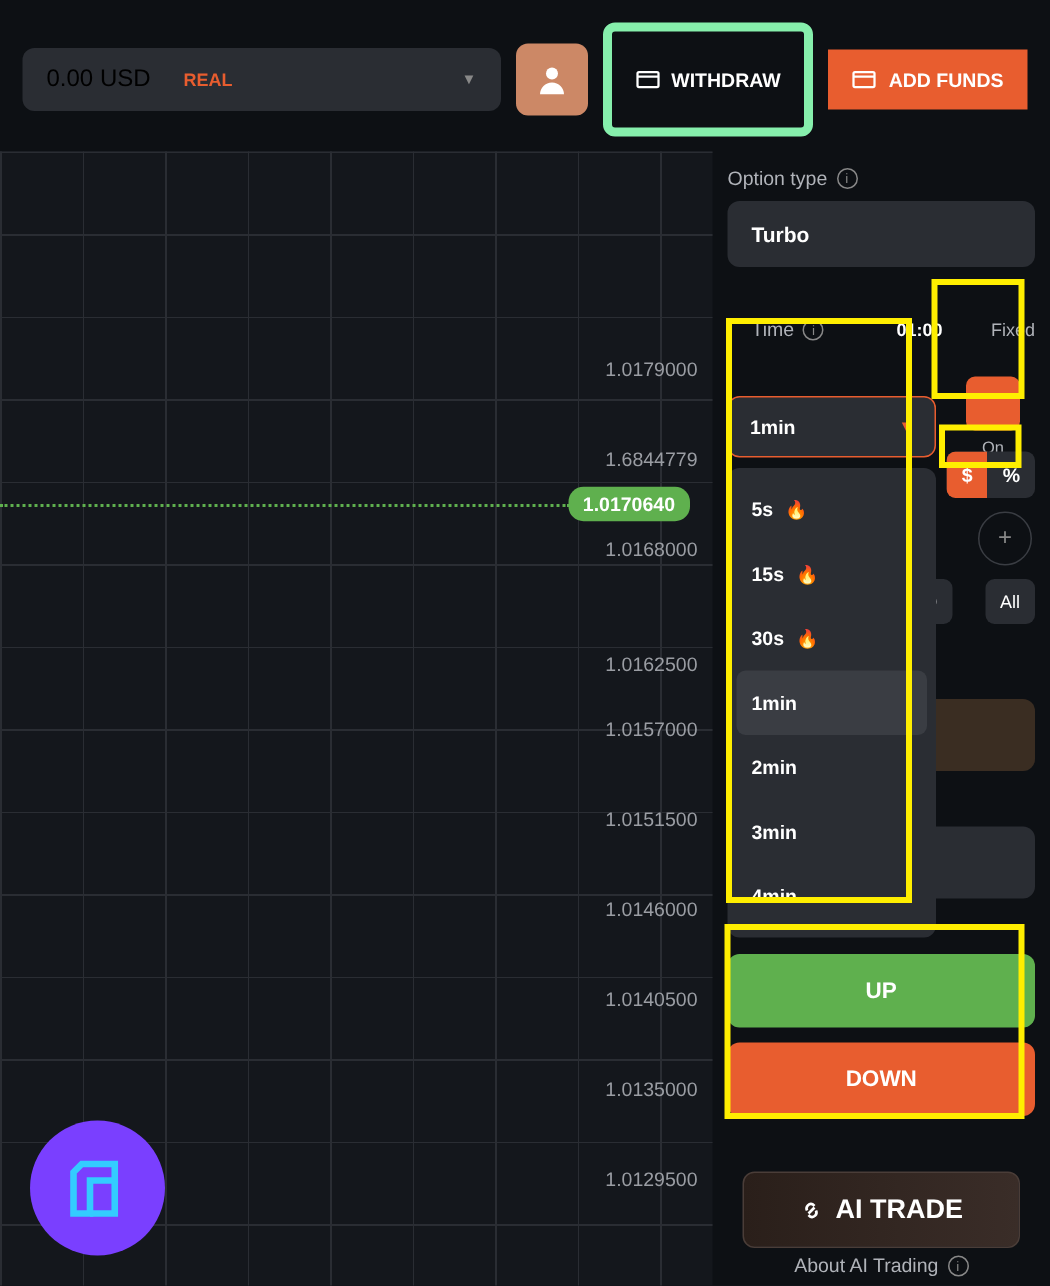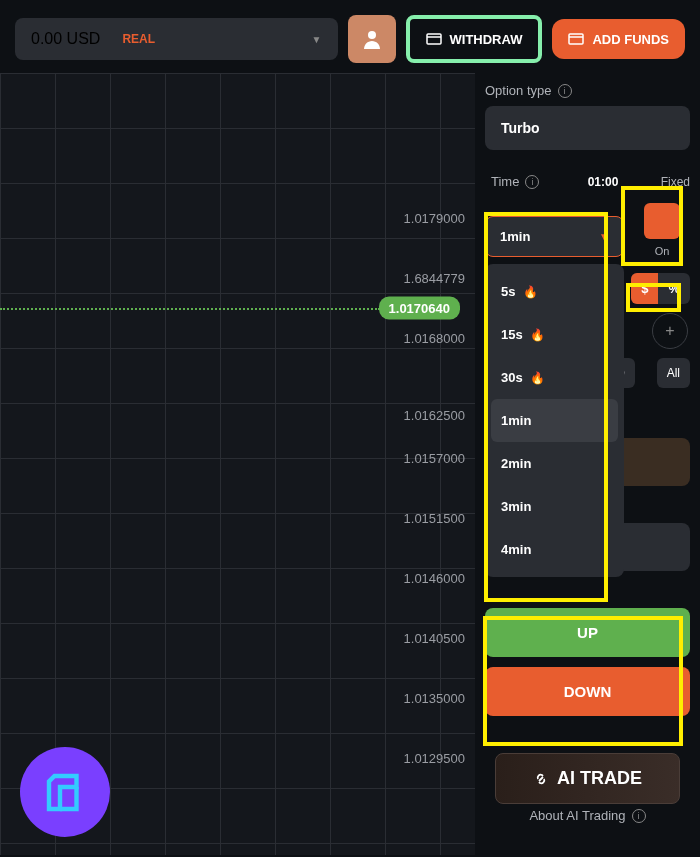--- a/index.html
+++ b/index.html
@@ -3,22 +3,22 @@
 <meta charset="utf-8">
 <style>
 * { margin: 0; padding: 0; box-sizing: border-box; font-family: -apple-system, Arial, sans-serif; }
 body { background: #0d1014; width: 700px; height: 857px; overflow: hidden; position: relative; }
 
 .top-bar { display: flex; gap: 10px; padding: 15px 15px 10px; align-items: center; }
 .balance-selector { flex: 1; background: #2a2d33; border-radius: 8px; padding: 12px 16px; display: flex; align-items: center; gap: 22px; cursor: pointer; }
 .balance-type { color: #e85d2f; font-weight: 700; font-size: 12px; }
 .balance-caret { margin-left: auto; color: #888; font-size: 10px; }
 .user-btn { width: 48px; height: 48px; background: #cc8866; border-radius: 8px; display: flex; align-items: center; justify-content: center; cursor: pointer; }
-.withdraw-btn { background: transparent; border: 4px solid #86efac; border-radius: 8px; padding: 12px 16px; display: flex; align-items: center; gap: 8px; cursor: pointer; color: #fff; font-weight: 700; font-size: 13px; }
-.addfunds-btn { background: #e85d2f; border-radius: 12px; padding: 12px 16px; display: flex; align-items: center; gap: 8px; cursor: pointer; color: #fff; font-weight: 700; font-size: 13px; }
+.withdraw-btn { background: transparent; border: 6px solid #86efac; border-radius: 8px; padding: 24px 16px; display: flex; align-items: center; gap: 8px; cursor: pointer; color: #fff; font-weight: 700; font-size: 13px; }
+.addfunds-btn { background: #e85d2f; border-radius: 0; padding: 12px 16px; display: flex; align-items: center; gap: 8px; cursor: pointer; color: #fff; font-weight: 700; font-size: 13px; }
 
 .main-area { display: flex; height: calc(100% - 75px); }
 .chart-area { flex: 1; position: relative; background: #14171c; }
 .grid-lines { position: absolute; inset: 0; }
 .grid-lines::before { content: ''; position: absolute; inset: 0; background-image: 
   repeating-linear-gradient(to right, #2a2d33 0 1px, transparent 1px 55px),
   repeating-linear-gradient(to bottom, #2a2d33 0 1px, transparent 1px 55px);
 }
 .price-labels { position: absolute; right: 10px; top: 0; bottom: 0; }
 .price-label { position: absolute; color: #9a9da3; font-size: 13px; right: 0; transform: translateY(-50%); }
@@ -128,21 +128,21 @@
   <div class="side-panel">
     <div class="panel-label">
       <span>Option type</span>
       <span class="info-icon">i</span>
     </div>
     <div class="panel-select">
       <span>Turbo</span>
     </div>
 
     <div class="time-row">
-      <div class="panel-label" style="margin:6px;justify-content:flex-end;">
+      <div class="panel-label" style="margin:16px;justify-content:flex-end;">
         <span>Time</span>
         <span class="info-icon">i</span>
       </div>
       <span class="time-value">01:00</span>
       <span class="fixed-label">Fixed</span>
     </div>
 
     <div class="time-fixed-row">
       <div class="time-select-wrap">
         <div class="time-select">

